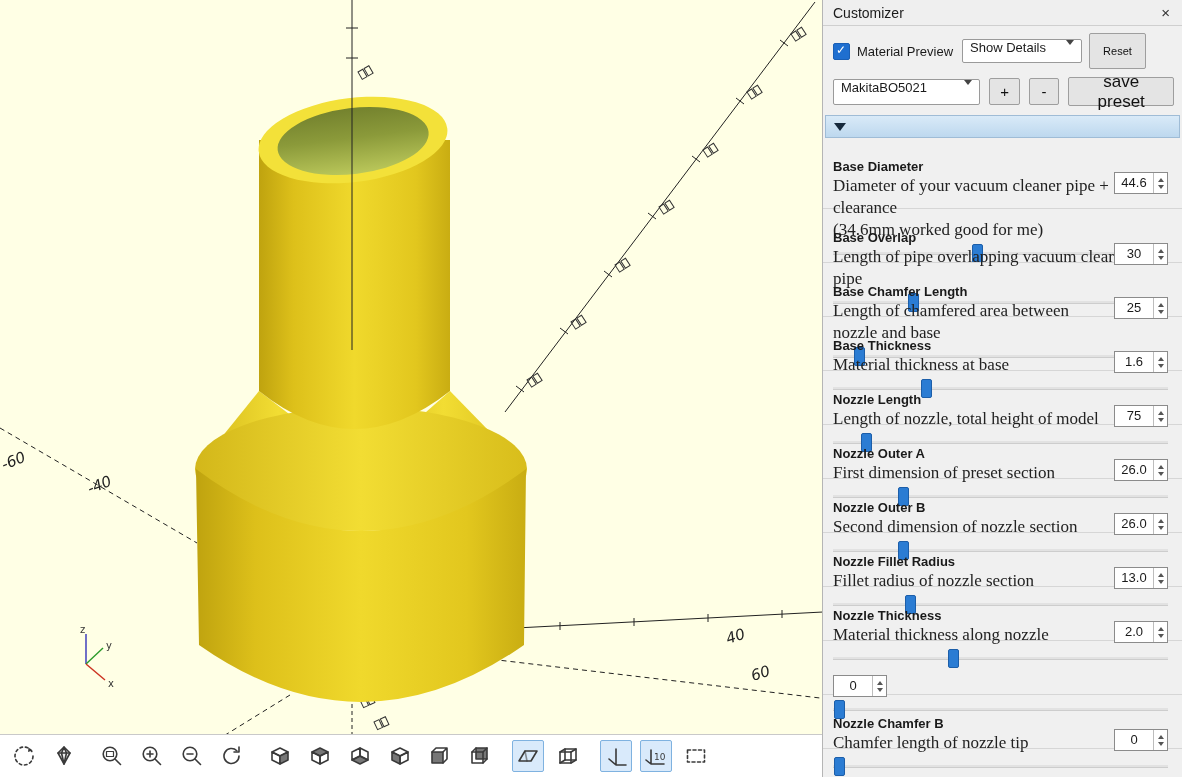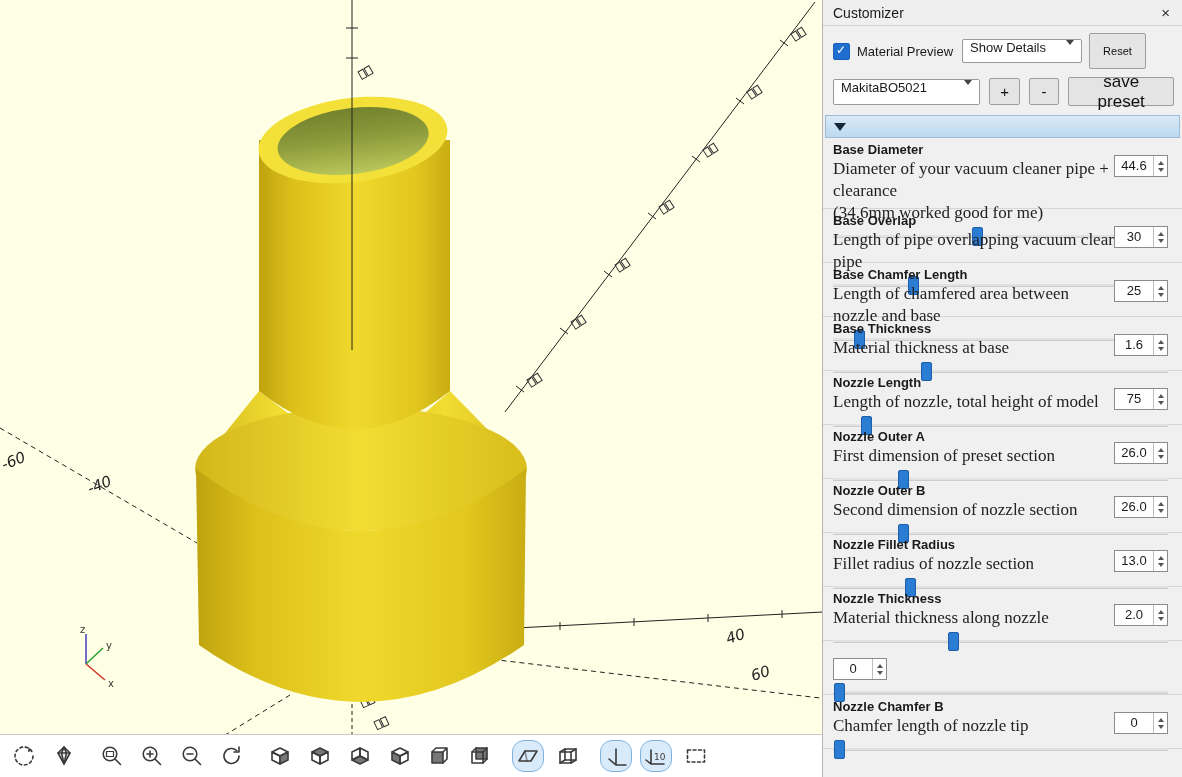--- a/index.html
+++ b/index.html
@@ -4,21 +4,21 @@
 <style>
   html,body{margin:0;padding:0;background:#e8e8e8;}
   body{width:1182px;height:777px;overflow:hidden;font-family:"Liberation Sans",sans-serif;}
   .app{display:flex;width:1182px;height:777px;}
 
   
   .left{width:822px;display:flex;flex-direction:column;}
   .viewport{height:735px;background:#ffffe5;position:relative;overflow:hidden;}
   .viewport svg{display:block;}
   .toolbar{height:42px;background:#ffffff;border-top:1px solid #c9c9c9;display:flex;align-items:center;padding-left:8px;}
-  .icon{width:30px;height:30px;display:flex;align-items:center;justify-content:center;margin-right:8px;border:1px solid transparent;border-radius:12px;cursor:pointer;}
+  .icon{width:30px;height:30px;display:flex;align-items:center;justify-content:center;margin-right:8px;border:1px solid transparent;border-radius:2px;cursor:pointer;}
   .icon.hl{background:#d9eafb;border:1px solid #7fb2e0;}
   .icon.gap{margin-left:8px;}
 
   
   .customizer{flex:1;background:#f0f0f0;border-left:1px solid #b5b5b5;display:flex;flex-direction:column;font-size:13px;color:#1a1a1a;}
   .titlebar{height:25px;display:flex;align-items:center;justify-content:space-between;padding:0 10px;background:#efefef;border-bottom:1px solid #cfcfcf;font-size:14px;}
   .close{font-size:15px;color:#333;cursor:pointer;padding:0 2px;}
   .row{display:flex;align-items:center;}
   .row1{padding:7px 8px 3px 10px;gap:7px;}
   .row2{padding:5px 8px 7px 10px;gap:9px;}
@@ -28,21 +28,21 @@
   .combo{background:#fff;border:1px solid #9a9a9a;height:22px;display:flex;justify-content:space-between;padding:0 7px;border-radius:2px;cursor:pointer;white-space:nowrap;gap:11px;}
   .combo-details{width:104px;}
   .combo-preset{width:138px;height:24px;}
   .chev{width:0;height:0;border-left:4px solid transparent;border-right:4px solid transparent;border-top:5px solid #444;margin-left:6px;}
   .btn{background:#e4e4e4;border:1px solid #9e9e9e;border-radius:2px;height:36px;padding:0 13px;font-size:11px;font-family:inherit;display:inline-flex;align-items:center;justify-content:center;cursor:pointer;color:#111;}
   .btn.sq{width:32px;height:27px;padding:0;font-size:15px;}
   .btn.save{height:29px;font-size:17px;padding:0 10px;}
   .section-header{height:21px;background:linear-gradient(#d9eaf8,#bdd8ee);border:1px solid #9fbcd6;margin:2px 2px 0 2px;display:flex;align-items:center;padding-left:8px;cursor:pointer;}
   .tri{width:0;height:0;border-left:6px solid transparent;border-right:6px solid transparent;border-top:8px solid #16293c;}
   .params{flex:1;overflow:hidden;}
-  .param{box-sizing:border-box;height:54px;padding:4px 14px 0 10px;border-bottom:1px solid #d6d6d6;position:relative;}
+  .param{box-sizing:border-box;height:54px;padding:21px 14px 0 10px;border-bottom:1px solid #d6d6d6;position:relative;}
   .param.tall{height:71px;}
   .param-top{display:flex;justify-content:space-between;}
   .param-name{font-weight:bold;font-size:13px;line-height:1.2;}
   .param-desc{font-size:17px;color:#222;line-height:1.3;white-space:pre-line;font-family:Liberation Serif, serif;}
   .spinbox{display:flex;border:1px solid #8b8b8b;background:#fff;height:20px;margin-top:13px;flex:0 0 auto;cursor:text;}
   .spin-val{min-width:30px;text-align:center;padding:0 4px;font-size:13px;line-height:20px;}
   .spin-btns{width:13px;border-left:1px solid #bdbdbd;display:flex;flex-direction:column;align-items:center;justify-content:center;gap:3px;cursor:pointer;}
   .spin-btns i{display:block;width:0;height:0;border-left:3.5px solid transparent;border-right:3.5px solid transparent;}
   .spin-btns i.up{border-bottom:4px solid #555;}
   .spin-btns i.dn{border-top:4px solid #555;}

